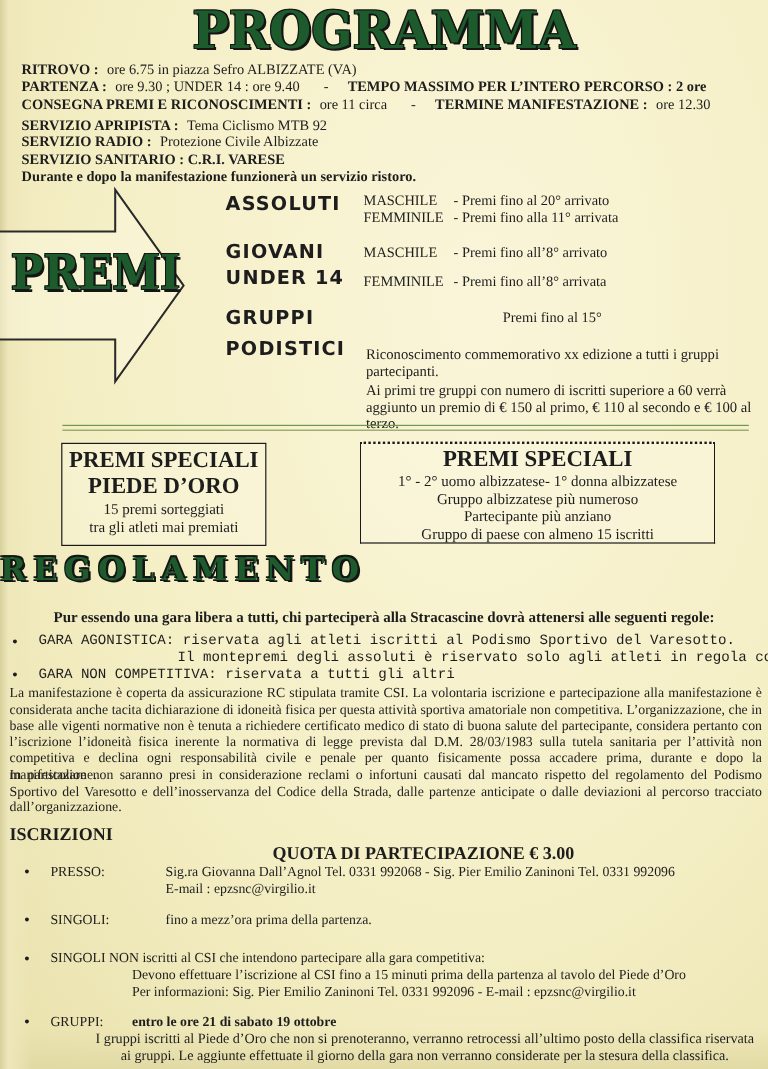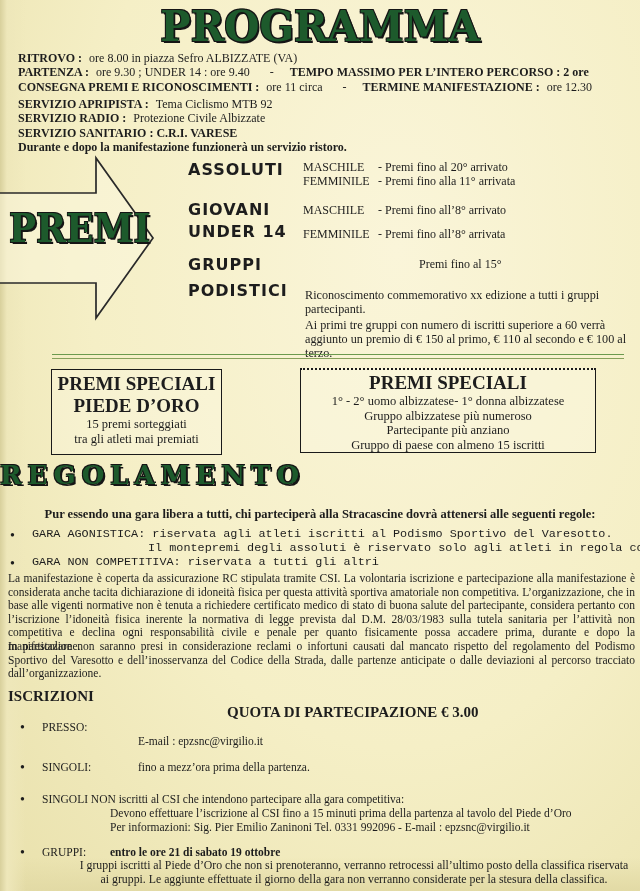--- a/index.html
+++ b/index.html
@@ -60,21 +60,21 @@
   .note-center{font-size:11.8px;line-height:13.8px;text-align:center;white-space:normal;}
 </style>
 </head>
 <body>
 
 <div class="page">
 
   <div class="abs title green-head">PROGRAMMA</div>
 
   <div class="abs infoblk info1">
-    <div><b>RITROVO :</b><span class="val">ore  8.00 in piazza Sefro  ALBIZZATE  (VA)</span></div>
+    <div><b>RITROVO :</b><span class="val">ore  6.75 in piazza Sefro  ALBIZZATE  (VA)</span></div>
     <div><b>PARTENZA :</b><span class="val">ore   9.30 ; UNDER 14 : ore 9.40</span><span class="sep">-</span><b>TEMPO MASSIMO PER L’INTERO  PERCORSO : 2 ore</b></div>
     <div><b>CONSEGNA PREMI E RICONOSCIMENTI :</b><span class="val">ore 11 circa</span><span class="sep">-</span><b>TERMINE MANIFESTAZIONE :</b><span class="val">ore 12.30</span></div>
   </div>
 
   <div class="abs infoblk info2">
     <div><b>SERVIZIO APRIPISTA :</b><span>Tema Ciclismo MTB 92</span></div>
     <div><b>SERVIZIO RADIO :</b><span>Protezione Civile Albizzate</span></div>
     <div><b>SERVIZIO SANITARIO :  C.R.I. VARESE</b><span></span></div>
     <div class="boldline">Durante e dopo la manifestazione funzionerà un servizio ristoro.</div>
   </div>
@@ -129,20 +129,21 @@
   <div class="abs rule-txt" style="left:32px;top:555px;">GARA NON COMPETITIVA: riservata a tutti gli altri</div>
 
   <div class="abs body-par" style="top:572px;">La manifestazione è coperta da assicurazione RC stipulata tramite CSI. La volontaria iscrizione e partecipazione alla manifestazione è considerata anche tacita dichiarazione di idoneità fisica per questa attività sportiva amatoriale non competitiva. L’organizzazione, che in base alle vigenti normative non è tenuta a richiedere certificato medico di stato di buona salute del partecipante, considera pertanto con l’iscrizione l’idoneità fisica inerente la normativa di legge prevista dal D.M. 28/03/1983 sulla tutela sanitaria per l’attività non competitiva e declina ogni responsabilità civile e penale per quanto fisicamente possa accadere prima, durante e dopo la manifestazione.</div>
   <div class="abs body-par" style="top:640px;">In particolare non saranno presi in considerazione reclami o infortuni causati dal mancato rispetto del regolamento del Podismo Sportivo del Varesotto e dell’inosservanza del Codice della Strada, dalle partenze anticipate o dalle deviazioni al percorso tracciato dall’organizzazione.</div>
 
   <div class="abs h15" style="left:8px;top:688px;">ISCRIZIONI</div>
   <div class="abs h15" style="left:227px;top:688px;margin-top:16px;">QUOTA DI PARTECIPAZIONE  € 3.00</div>
 
   <span class="abs blt" style="left:20px;top:718px;"></span>
   <div class="abs item" style="left:42px;top:720px;">PRESSO:</div>
+  <div class="abs item" style="left:138px;top:720px;">Sig.ra Giovanna Dall’Agnol   Tel. 0331 992068   -   Sig. Pier Emilio Zaninoni   Tel. 0331 992096</div>
   <div class="abs item" style="left:138px;top:734px;">E-mail : epzsnc@virgilio.it</div>
 
   <span class="abs blt" style="left:20px;top:758px;"></span>
   <div class="abs item" style="left:42px;top:760px;">SINGOLI:</div>
   <div class="abs item" style="left:138px;top:760px;">fino a mezz’ora prima della partenza.</div>
 
   <span class="abs blt" style="left:20px;top:790px;"></span>
   <div class="abs item" style="left:42px;top:792px;">SINGOLI NON iscritti al CSI che intendono partecipare alla gara competitiva:</div>
   <div class="abs item" style="left:110px;top:806px;">Devono effettuare l’iscrizione al CSI fino a 15 minuti prima della partenza al tavolo del Piede d’Oro</div>
   <div class="abs item" style="left:110px;top:820px;">Per informazioni:  Sig. Pier Emilio Zaninoni    Tel. 0331 992096    -    E-mail : epzsnc@virgilio.it</div>

